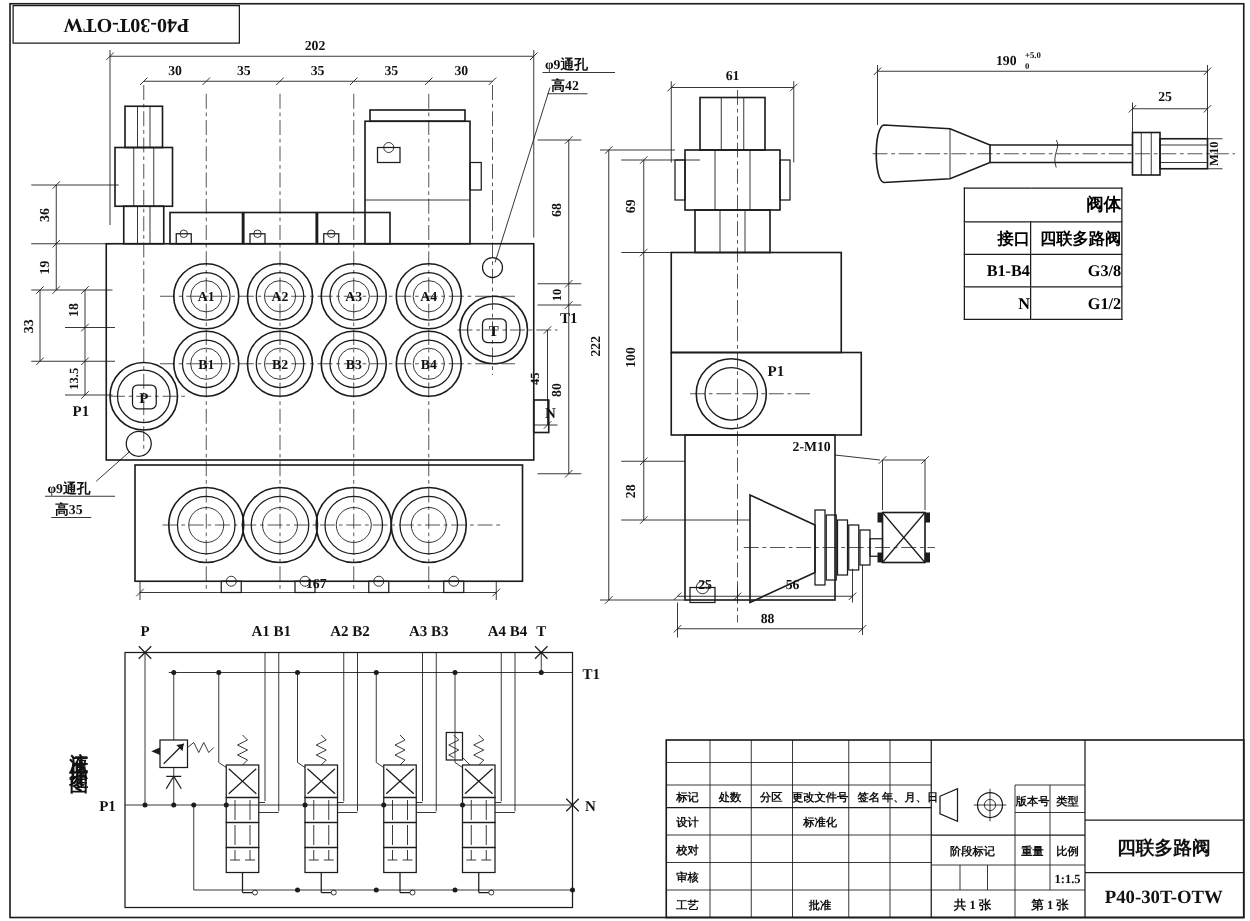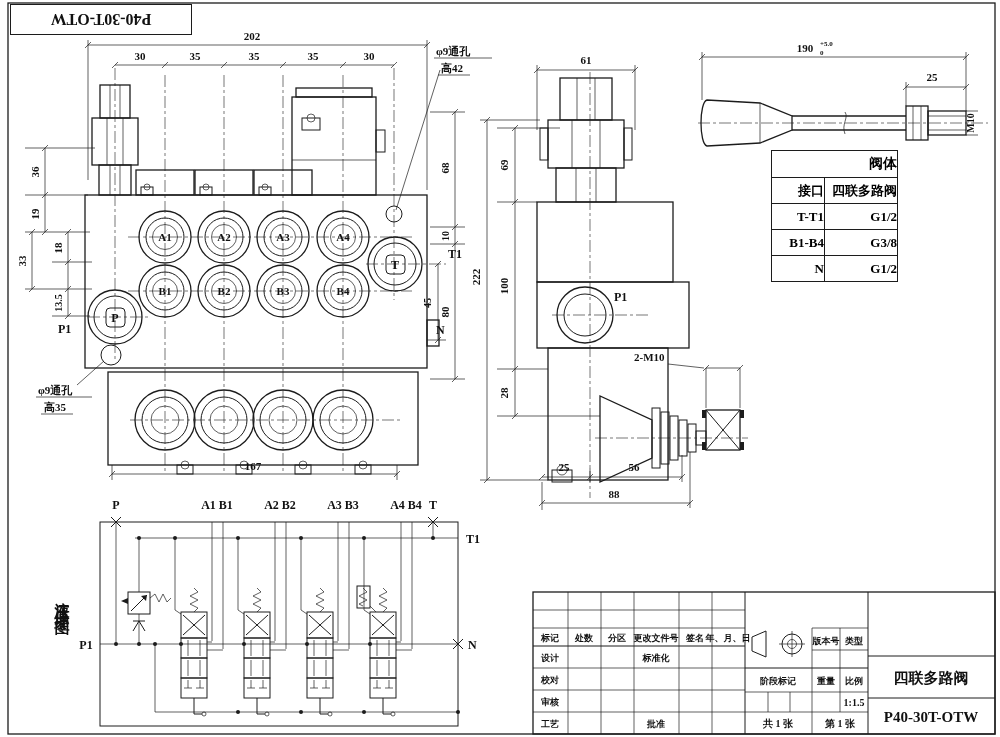--- a/index.html
+++ b/index.html
@@ -38,24 +38,20 @@
 <table id="specTable">
   <tbody>
         <tr>
           <td colspan="2" class="tt">阀体</td>
         </tr>
   <tr>
     <td style="width:52px">接口</td>
     <td>四联多路阀</td>
   </tr>
   <tr>
-          <td>T-T1</td>
-          <td>G1/2</td>
-        </tr>
-  <tr>
           <td>B1-B4</td>
           <td>G3/8</td>
         </tr>
   <tr>
           <td>N</td>
           <td>G1/2</td>
         </tr>
 </tbody>
     </table>
 

